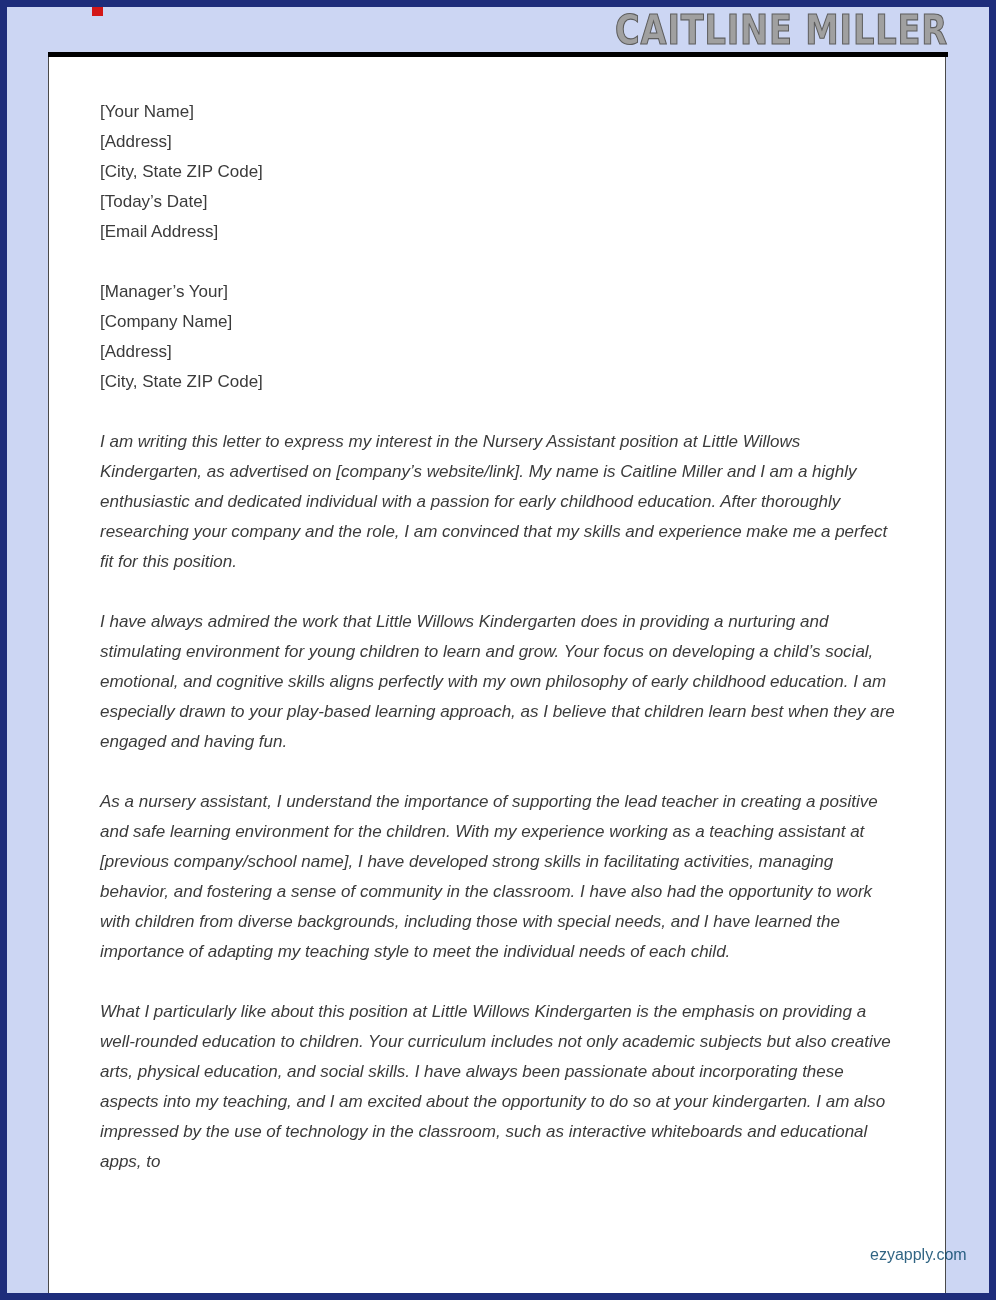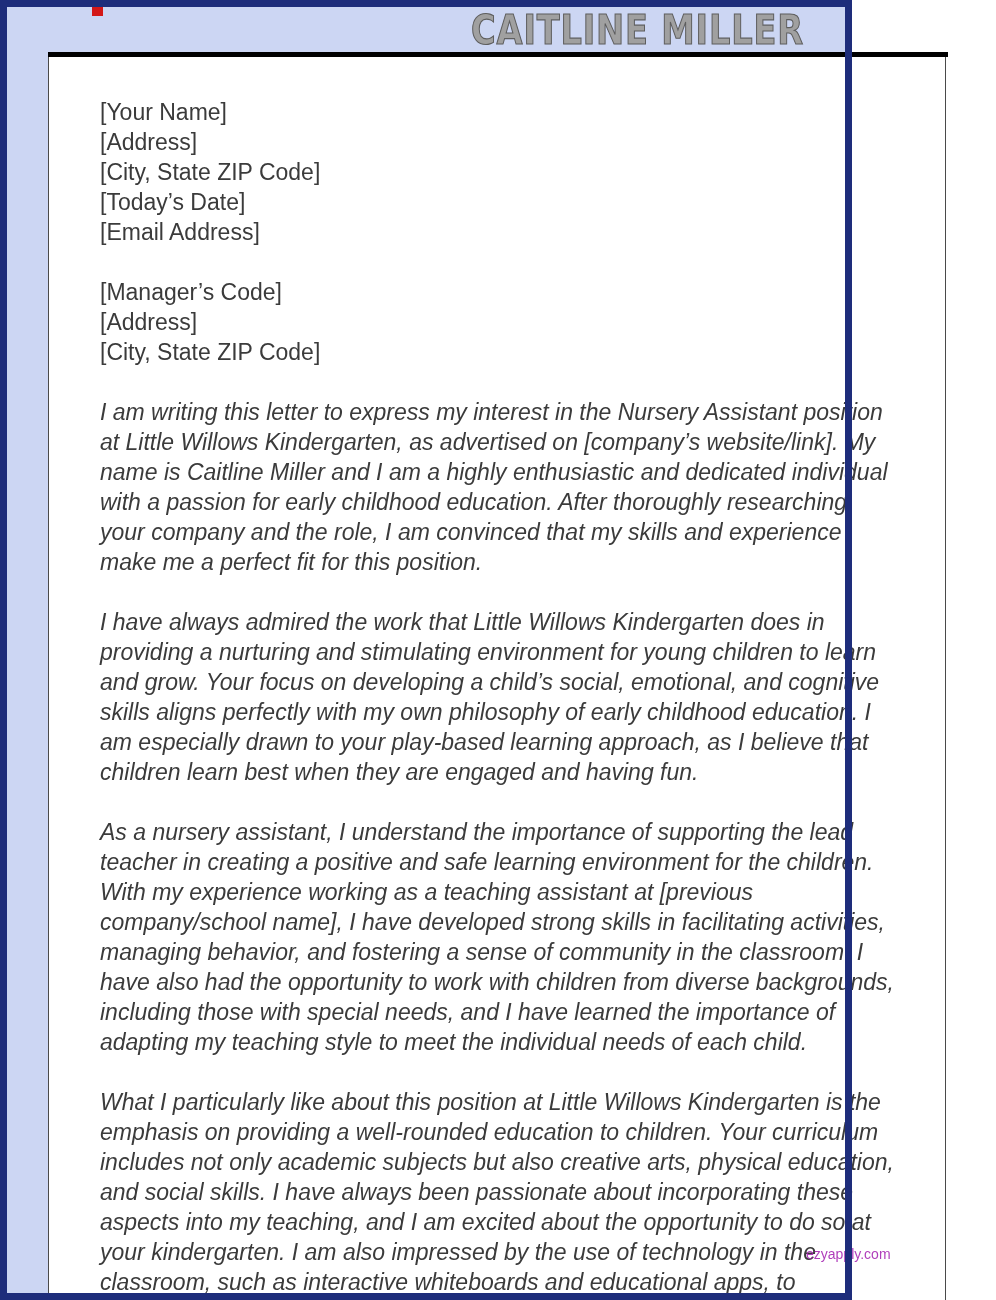--- a/index.html
+++ b/index.html
@@ -5,21 +5,21 @@
   html, body {
     margin: 0;
     padding: 0;
     width: 996px;
     height: 1300px;
     overflow: hidden;
     font-family: "Liberation Sans", sans-serif;
   }
   .canvas {
     position: relative;
-    width: 852px;
+    width: 996px;
     height: 1300px;
     background: #ccd6f3;
   }
   
   .frame {
     position: absolute;
     inset: 0;
     border: 7px solid #1e2d7b;
     pointer-events: none;
     z-index: 50;
@@ -66,40 +66,40 @@
     height: 1400px;
     background: #ffffff;
     border: 1px solid #4a4a4a;
     border-top: none;
     box-sizing: border-box;
     padding: 40px 50px 60px 51px;
     z-index: 3;
   }
   .page p {
     margin: 0;
-    font-size: 23px;
+    font-size: 17px;
     line-height: 30px;
     color: #3b3b3b;
   }
   .block {
     margin-bottom: 30px;
   }
   .salutation {
     margin-bottom: 30px !important;
   }
   .para {
     margin-bottom: 30px !important;
     font-style: italic;
   }
   .watermark {
     position: absolute;
-    left: 806px;
+    left: 870px;
     top: 1246px;
-    font-size: 14px;
-    color: #a21caf;
+    font-size: 16px;
+    color: #0c4a6e;
     opacity: 0.85;
     z-index: 10;
   }
 </style>
 </head>
 <body>
 
 <div class="canvas">
 
   <div class="red-mark"></div>
@@ -112,21 +112,22 @@
 
     <div class="block">
       <p>[Your Name]</p>
       <p>[Address]</p>
       <p>[City, State ZIP Code]</p>
       <p>[Today’s Date]</p>
       <p>[Email Address]</p>
     </div>
 
     <div class="block">
-      <p>[Manager’s Code]</p>
+      <p>[Manager’s Your]</p>
+      <p>[Company Name]</p>
       <p>[Address]</p>
       <p>[City, State ZIP Code]</p>
     </div>
 
 
     <p class="para">I am writing this letter to express my interest in the Nursery Assistant position at Little Willows Kindergarten, as advertised on [company’s website/link]. My name is Caitline Miller and I am a highly enthusiastic and dedicated individual with a passion for early childhood education. After thoroughly researching your company and the role, I am convinced that my skills and experience make me a perfect fit for this position.</p>
     <p class="para">I have always admired the work that Little Willows Kindergarten does in providing a nurturing and stimulating environment for young children to learn and grow. Your focus on developing a child’s social, emotional, and cognitive skills aligns perfectly with my own philosophy of early childhood education. I am especially drawn to your play-based learning approach, as I believe that children learn best when they are engaged and having fun.</p>
     <p class="para">As a nursery assistant, I understand the importance of supporting the lead teacher in creating a positive and safe learning environment for the children. With my experience working as a teaching assistant at [previous company/school name], I have developed strong skills in facilitating activities, managing behavior, and fostering a sense of community in the classroom. I have also had the opportunity to work with children from diverse backgrounds, including those with special needs, and I have learned the importance of adapting my teaching style to meet the individual needs of each child.</p>
     <p class="para">What I particularly like about this position at Little Willows Kindergarten is the emphasis on providing a well-rounded education to children. Your curriculum includes not only academic subjects but also creative arts, physical education, and social skills. I have always been passionate about incorporating these aspects into my teaching, and I am excited about the opportunity to do so at your kindergarten. I am also impressed by the use of technology in the classroom, such as interactive whiteboards and educational apps, to</p>
 

